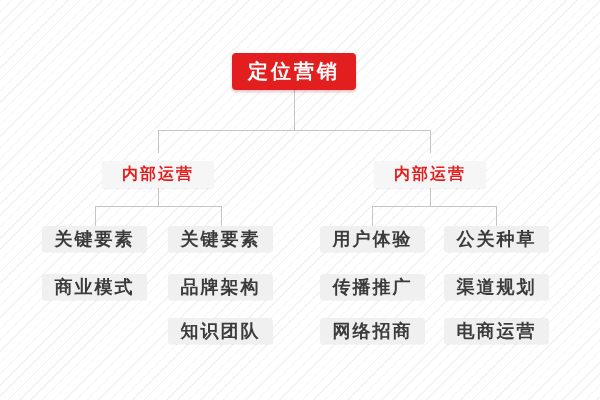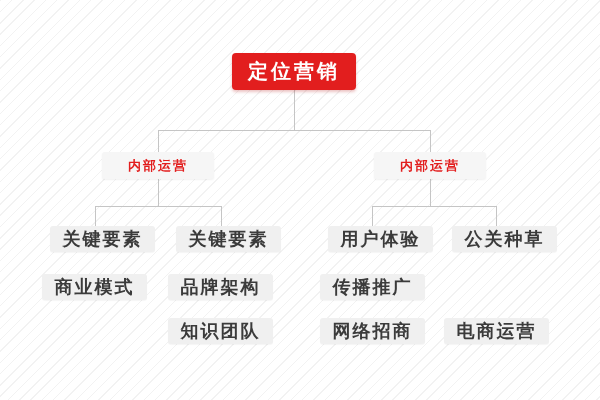--- a/index.html
+++ b/index.html
@@ -42,25 +42,25 @@
     left: 232px; top: 53px;
     width: 124px; height: 37px;
     background: var(--accent);
     color: #ffffff;
     font-size: 20px;
     letter-spacing: 3px;
     border-radius: 4px;
     box-shadow: 0 2px 3px rgba(180, 20, 20, 0.25);
   }
   .node.branch {
-    top: 152px;
+    top: 161px;
     width: 112px; height: 27px;
     background: var(--branch_bg);
     color: var(--accent);
-    font-size: 13px;
+    font-size: 16px;
     border-radius: 3px;
     box-shadow: 0 1px 2px rgba(0,0,0,0.06);
   }
   .node.branch.left  { left: 102px; }
   .node.branch.right { left: 374px; }
   .node.leaf {
     width: 105px; height: 26px;
     background: var(--leaf_bg);
     color: var(--leaf_text);
     font-size: 18px;
@@ -82,21 +82,21 @@
   .l-lb-d1 { left: 95px;  top: 206px; width: 1px;   height: 20px; }
   .l-lb-d2 { left: 221px; top: 206px; width: 1px;   height: 20px; }
   
   .l-rb-v  { left: 430px; top: 179px; width: 1px;   height: 27px; }
   .l-rb-h  { left: 372px; top: 206px; width: 125px; height: 1px;  }
   .l-rb-d1 { left: 372px; top: 206px; width: 1px;   height: 20px; }
   .l-rb-d2 { left: 496px; top: 206px; width: 1px;   height: 20px; }
   
   .lcA { left: 42px; }  .lcB { left: 168px; }
   .rcA { left: 320px; } .rcB { left: 444px; }
-  .row1 { top: 226px; margin-left: 8px; } .row2 { top: 274px; } .row3 { top: 318px; }
+  .row1 { top: 226px; } .row2 { top: 274px; } .row3 { top: 318px; }
 </style>
 </head>
 <body>
 
 <div class="canvas">
 
   <div class="line l-root-v"></div>
   <div class="line l-root-h"></div>
   <div class="line l-root-dl"></div>
   <div class="line l-root-dr"></div>
@@ -116,16 +116,17 @@
 
   <div class="node leaf lcA row1">关键要素</div>
   <div class="node leaf lcB row1">关键要素</div>
   <div class="node leaf lcA row2">商业模式</div>
   <div class="node leaf lcB row2">品牌架构</div>
   <div class="node leaf lcB row3">知识团队</div>
 
   <div class="node leaf rcA row1">用户体验</div>
   <div class="node leaf rcB row1">公关种草</div>
   <div class="node leaf rcA row2">传播推广</div>
+  <div class="node leaf rcB row2">渠道规划</div>
   <div class="node leaf rcA row3">网络招商</div>
   <div class="node leaf rcB row3">电商运营</div>
 
 </div>
 
 </body></html>

